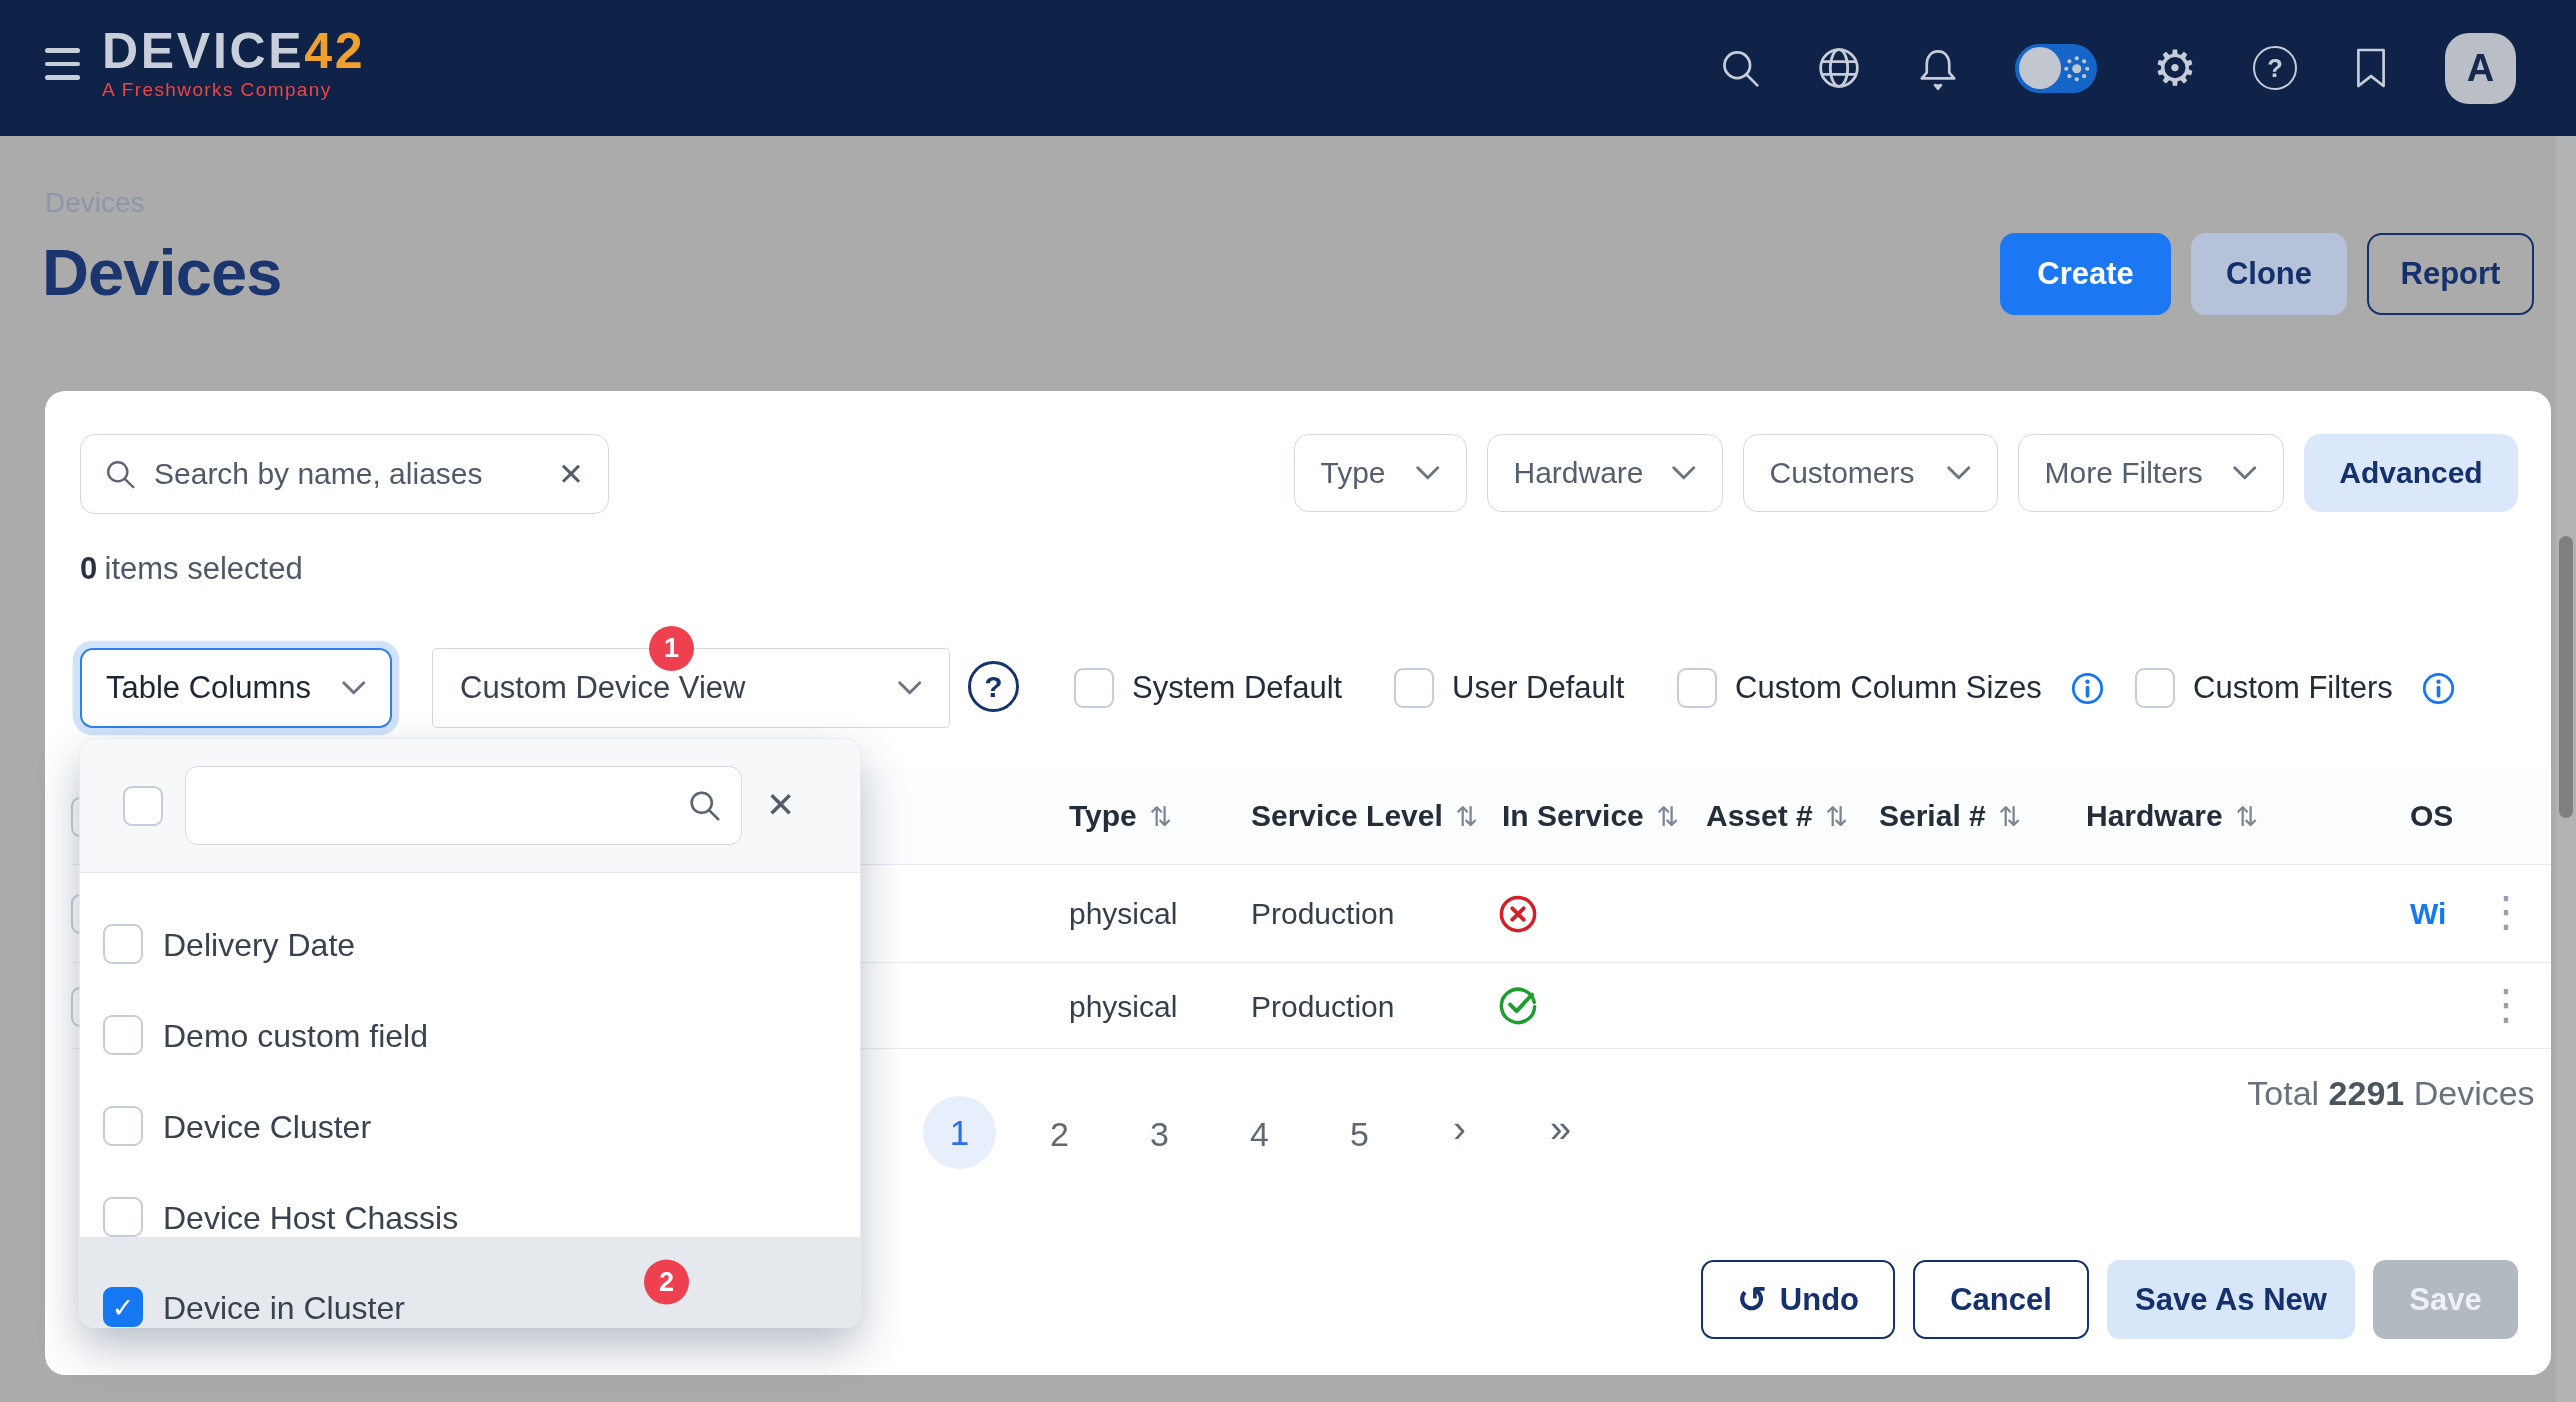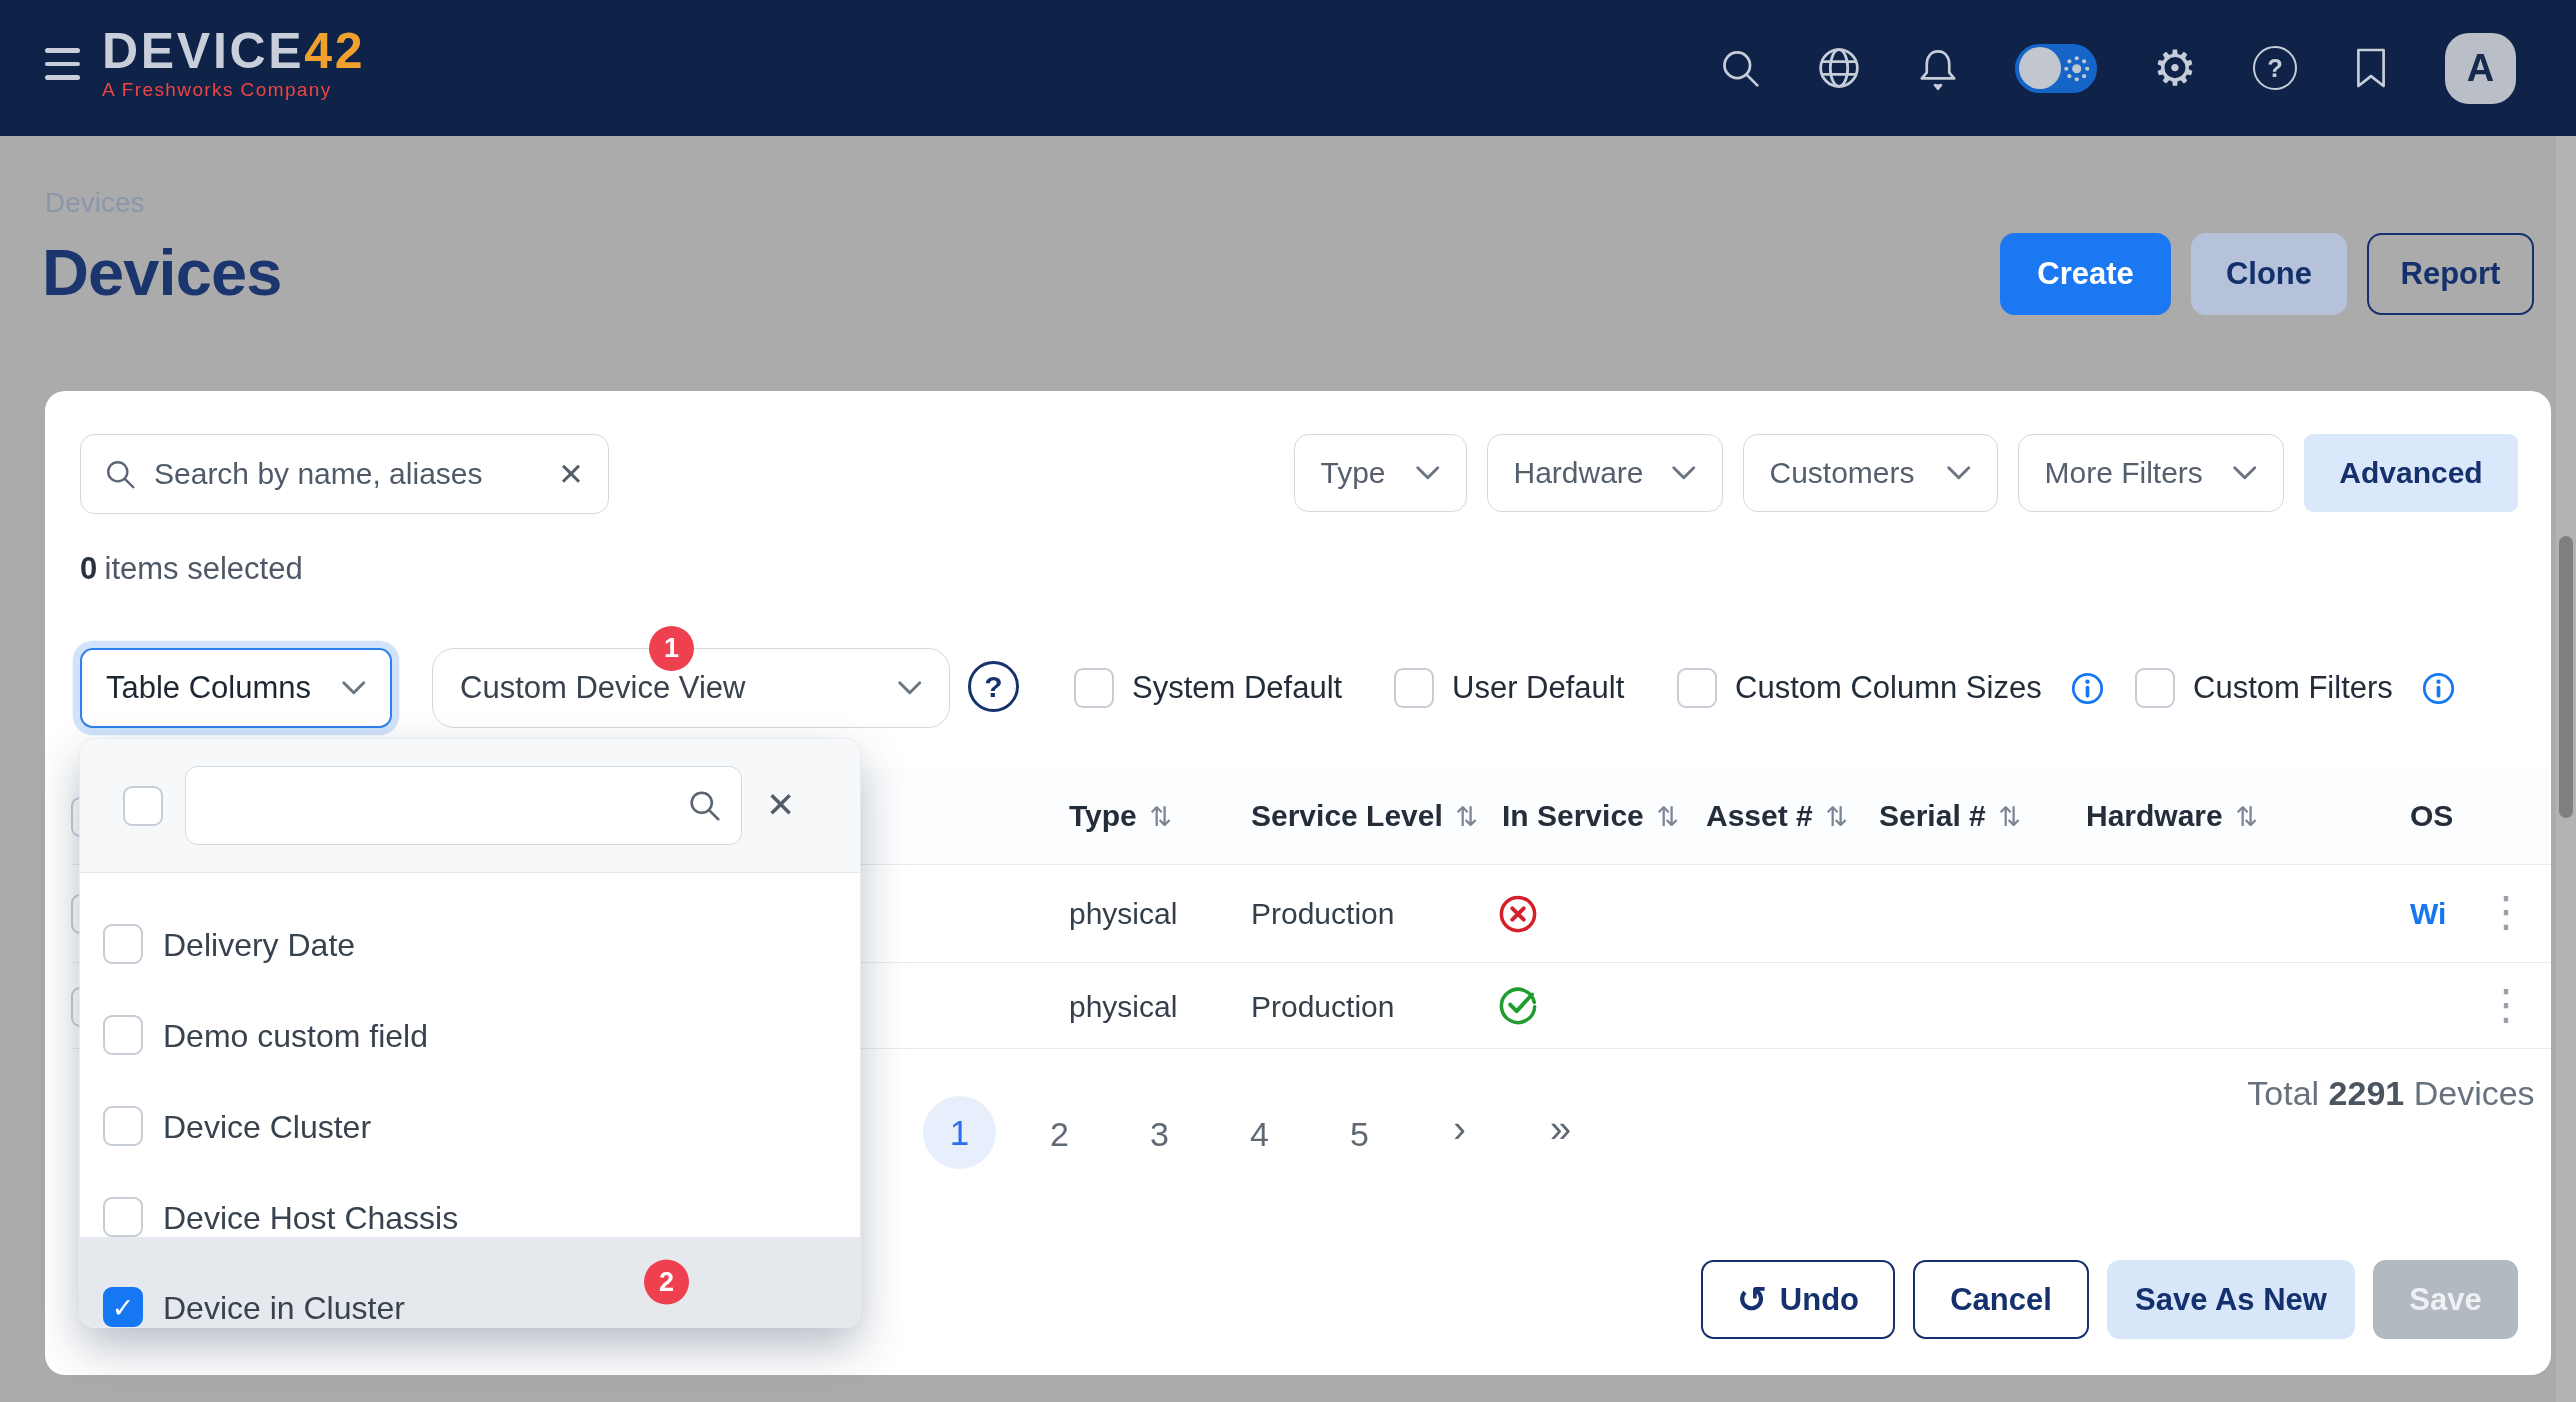--- a/index.html
+++ b/index.html
@@ -43,28 +43,28 @@
   .card { position:absolute; left:45px; top:391px; width:2506px; height:984px; background:#ffffff; border-radius:20px; }
 
   .search-box { position:absolute; left:35px; top:43px; width:529px; height:80px; border:1.8px solid #d3d8df; border-radius:14.6px; background:#fff; display:flex; align-items:center; padding:0 24px; gap:18px; }
   .search-box input { flex:1; min-width:0; border:none; outline:none; background:transparent; font-size:30px; color:#3c4653; font-family:inherit; }
   .search-box input::placeholder { color:#4f5a68; opacity:1; }
   .clear-x { font-size:31px; color:#535d69; cursor:pointer; line-height:1; }
 
   .filters { position:absolute; left:1249px; top:43px; display:flex; gap:20px; }
   .filter-btn { height:78px; border:1.8px solid #d3d8df; border-radius:14.6px; background:#fff; display:flex; align-items:center; justify-content:space-between; padding:0 25.5px; font-size:30px; color:#555f6d; cursor:pointer; }
   .f-type { width:173px; } .f-hardware { width:236px; } .f-customers { width:255px; } .f-morefilters { width:266px; }
-  .btn-advanced { width:214px; height:78px; background:#dbe7fa; border-radius:9px; display:flex; align-items:center; justify-content:center; font-size:30px; font-weight:bold; color:#14316d; cursor:pointer; }
+  .btn-advanced { width:214px; height:78px; background:#dbe7fa; border-radius:17px; display:flex; align-items:center; justify-content:center; font-size:30px; font-weight:bold; color:#14316d; cursor:pointer; }
 
   .selected-line { position:absolute; left:35px; top:160px; font-size:31px; color:#4e5866; }
   .selected-line b { color:#28313f; margin-right:7.3px; }
 
   
   .tc-btn { position:absolute; left:35px; top:257px; width:312px; height:80px; background:#fff; border:2.7px solid #2f80ed; border-radius:12.7px; box-shadow:0 0 0 7.3px rgba(47,128,237,.22); display:flex; align-items:center; justify-content:space-between; padding:0 24px; font-size:31px; color:#1d2633; cursor:pointer; z-index:6; }
-  .cdv-btn { position:absolute; left:387px; top:257px; width:518px; height:80px; background:#fff; border:1.8px solid #d3d8df; border-radius:22px; display:flex; align-items:center; justify-content:space-between; padding:0 27px; font-size:31px; color:#39424e; cursor:pointer; }
+  .cdv-btn { position:absolute; left:387px; top:257px; width:518px; height:80px; background:#fff; border:1.8px solid #d3d8df; border-radius:5px; display:flex; align-items:center; justify-content:space-between; padding:0 27px; font-size:31px; color:#39424e; cursor:pointer; }
   .badge { width:45px; height:45px; border-radius:50%; background:#ef4050; color:#fff; font-size:27px; font-weight:bold; display:flex; align-items:center; justify-content:center; }
   .badge-1 { position:absolute; left:604px; top:235px; z-index:7; }
   .help-circle { position:absolute; left:923px; top:270px; width:51px; height:51px; border:3.6px solid #16336e; border-radius:50%; display:flex; align-items:center; justify-content:center; font-size:30px; font-weight:bold; color:#16336e; cursor:pointer; }
 
   .chk { width:40px; height:40px; border:2.7px solid #c6cdd6; border-radius:9px; background:#fff; flex:none; cursor:pointer; }
   .chk.checked { background:#1677f2; border-color:#1677f2; display:flex; align-items:center; justify-content:center; color:#fff; font-size:27px; font-weight:bold; }
   .chk-item { position:absolute; top:277px; display:flex; align-items:center; gap:18px; font-size:31px; color:#232d3a; }
   .chk-sys { left:1029px; } .chk-user { left:1349px; } .chk-ccs { left:1632px; } .chk-cf { left:2090px; }
   .info-icon { margin-left:11px; display:flex; cursor:pointer; }
 

